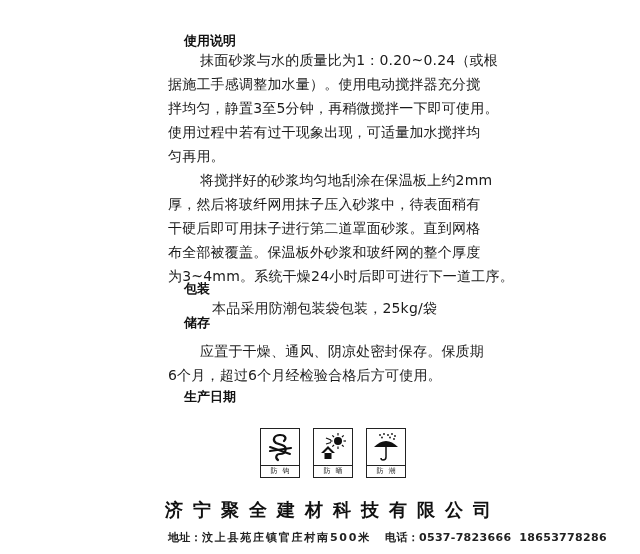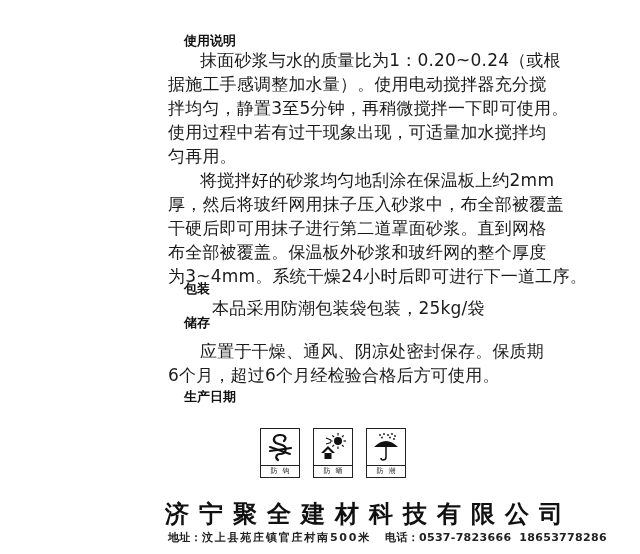--- a/index.html
+++ b/index.html
@@ -23,21 +23,21 @@
     }
     .section-title {
       font-weight: bold;
       font-size: 13px;
       line-height: 18px;
       height: 18px;
       margin: 2px 0 2px 16px;
       color: #111;
     }
     .para {
-      font-size: 17px;
+      font-size: 14px;
       line-height: 24px;
       letter-spacing: 0.2px;
       color: #1a1a1a;
       margin: 0;
       white-space: normal;
     }
     .para .line {
       display: block;
       white-space: nowrap;
       height: 24px;
@@ -83,21 +83,21 @@
       text-align: center;
       letter-spacing: 5px;
       padding-left: 5px;
       color: #222;
     }
     .company {
       position: absolute;
       left: 165px;
       top: 498px;
       width: 340px;
-      font-size: 24px;
+      font-size: 18px;
       font-weight: bold;
       letter-spacing: 10px;
       white-space: nowrap;
       color: #111;
     }
     .contact {
       position: absolute;
       left: 168px;
       top: 530px;
       font-size: 11px;
@@ -115,21 +115,21 @@
 
 <div class="content">
   <div class="section-title" id="sec-usage">使用说明</div>
   <div class="para" id="usage-body">
     <span class="line indent">抹面砂浆与水的质量比为1：0.20~0.24（或根</span>
     <span class="line">据施工手感调整加水量）。使用电动搅拌器充分搅</span>
     <span class="line">拌均匀，静置3至5分钟，再稍微搅拌一下即可使用。</span>
     <span class="line">使用过程中若有过干现象出现，可适量加水搅拌均</span>
     <span class="line">匀再用。</span>
     <span class="line indent">将搅拌好的砂浆均匀地刮涂在保温板上约2mm</span>
-    <span class="line">厚，然后将玻纤网用抹子压入砂浆中，布全部被覆盖</span>
+    <span class="line">厚，然后将玻纤网用抹子压入砂浆中，待表面稍有</span>
     <span class="line">干硬后即可用抹子进行第二道罩面砂浆。直到网格</span>
     <span class="line">布全部被覆盖。保温板外砂浆和玻纤网的整个厚度</span>
     <span class="line">为3~4mm。系统干燥24小时后即可进行下一道工序。</span>
   </div>
 
   <div class="section-title" id="sec-pack">包装</div>
   <div class="para" id="pack-body">
     <span class="line indent">本品采用防潮包装袋包装，25kg/袋</span>
   </div>
 

